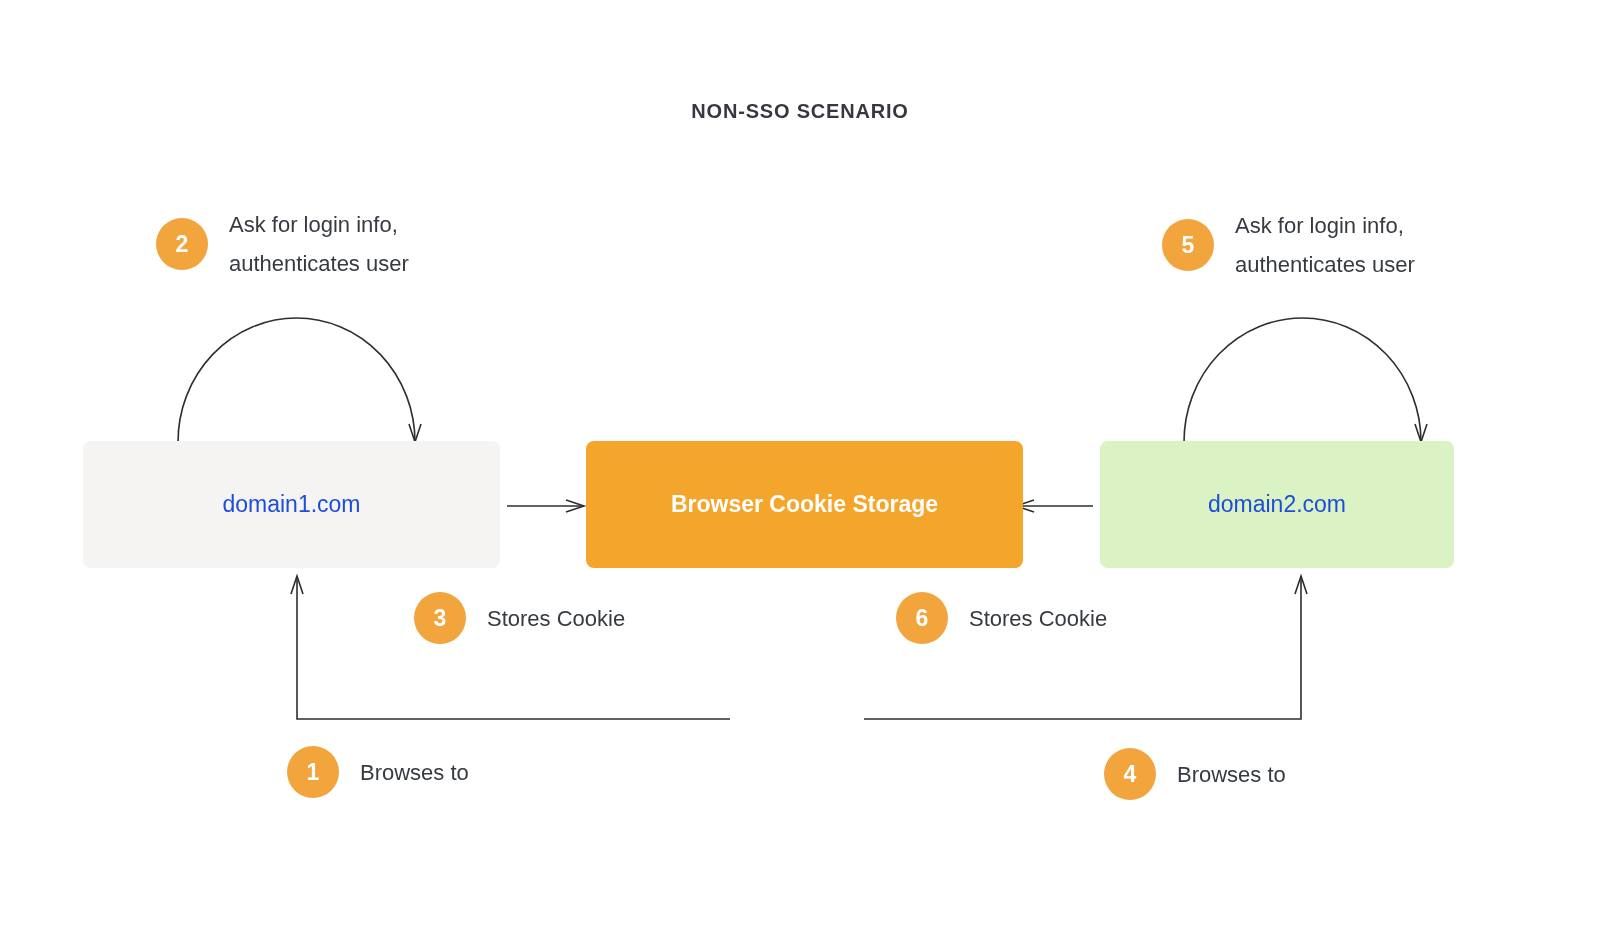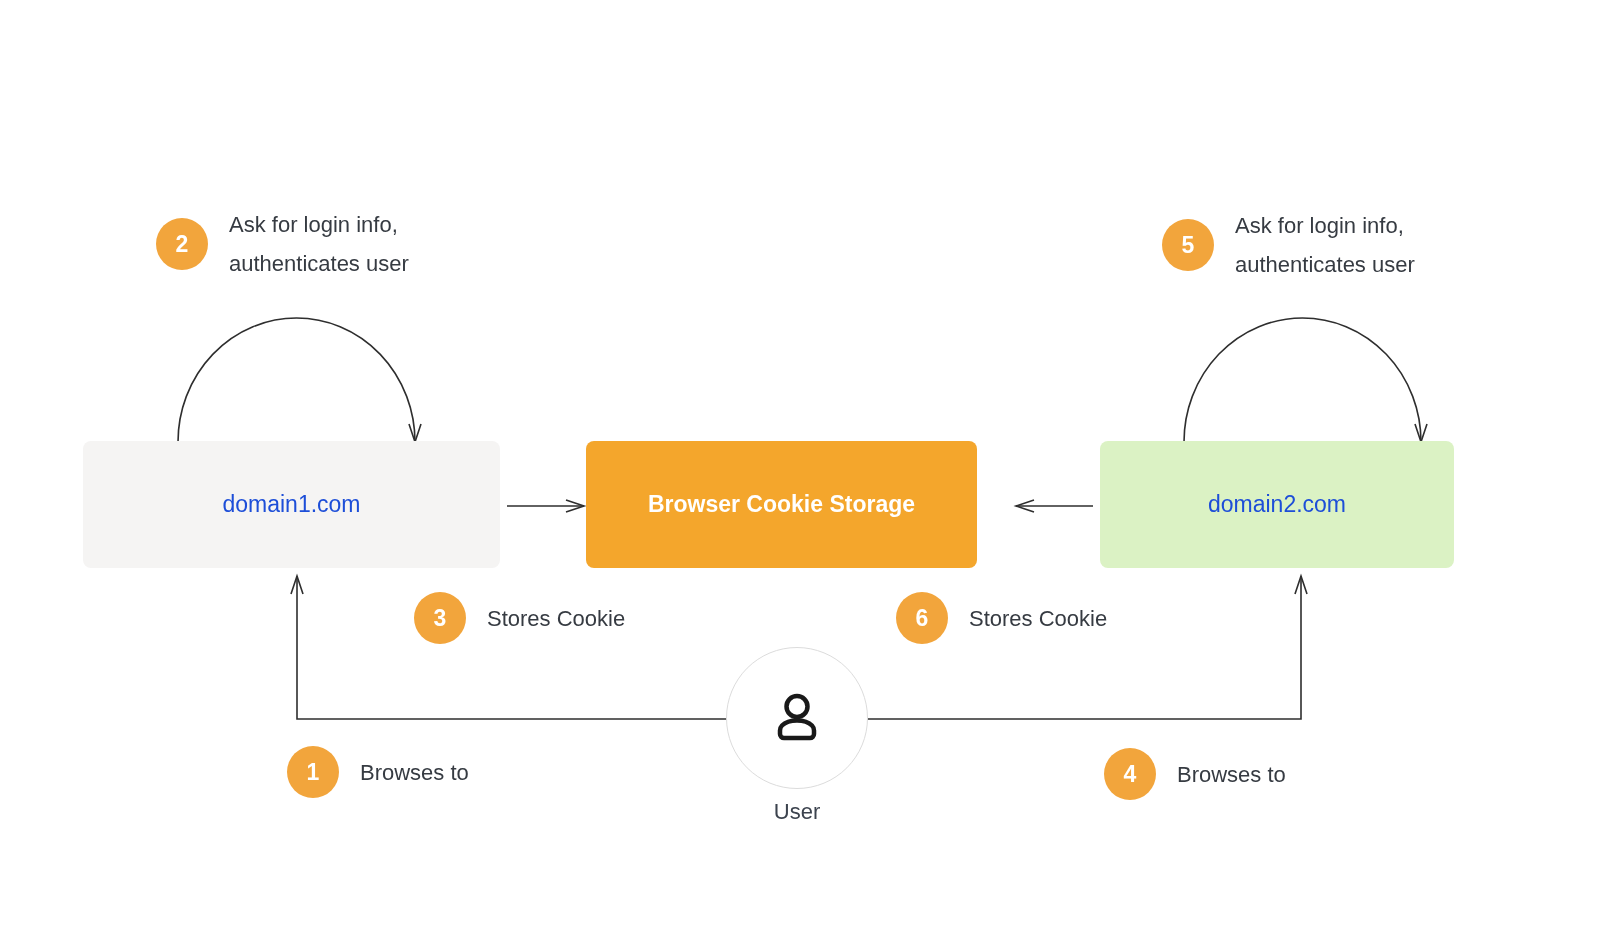--- a/index.html
+++ b/index.html
@@ -19,21 +19,21 @@
     color:#35393F;
   }
 
   .node{
     position:absolute;top:441px;height:127px;
     border-radius:8px;
     display:flex;align-items:center;justify-content:center;
     font-size:23px;color:#1d4ed8;
   }
   .node-domain1{left:83px;width:417px;background:#F5F4F3;}
-  .node-cookie{left:586px;width:391px;background:#F4A62C;color:#ffffff;font-weight:bold;}
+  .node-cookie{left:586px;width:437px;background:#F4A62C;color:#ffffff;font-weight:bold;}
   .node-domain2{left:1100px;width:354px;background:#DBF2C4;}
 
   .step{
     position:absolute;
     display:flex;align-items:center;gap:21px;
   }
   .badge{
     width:52px;height:52px;border-radius:50%;
     background:#F2A53C;
     display:flex;align-items:center;justify-content:center;
@@ -81,20 +81,21 @@
 
     <path d="M 507 506 L 584 506" fill="none" stroke="#2E2E2E" stroke-width="1.6" marker-end="url(#arr)"></path>
 
     <path d="M 1093 506 L 1016 506" fill="none" stroke="#2E2E2E" stroke-width="1.6" marker-end="url(#arr)"></path>
 
     <path d="M 730 719 L 297 719 L 297 576" fill="none" stroke="#2E2E2E" stroke-width="1.6" marker-end="url(#arr)"></path>
 
     <path d="M 864 719 L 1301 719 L 1301 576" fill="none" stroke="#2E2E2E" stroke-width="1.6" marker-end="url(#arr)"></path>
   </svg>
 
+  <div class="title">NON-SSO SCENARIO</div>
 
   <div class="node node-domain1">
     <span>domain1.com</span>
   </div>
   <div class="node node-cookie">
     <span>Browser Cookie Storage</span>
   </div>
   <div class="node node-domain2">
     <span>domain2.com</span>
   </div>
@@ -124,25 +125,14 @@
     <span class="badge">5</span>
     <span class="step-label">Ask for login info,
 authenticates user</span>
   </div>
 
   <div class="step step-6">
     <span class="badge">6</span>
     <span class="step-label">Stores Cookie</span>
   </div>
 
-  <div class="user-wrap">
-    <div class="user-circle">
-      <svg width="50" height="52" viewBox="0 0 48 52">
-        <circle cx="24" cy="14.5" r="10.5" fill="none" stroke="#191919" stroke-width="4.5"></circle>
-        <path d="M 9 33.5 C 13 29.5 18 28.5 24 28.5 C 30 28.5 35 29.5 39 33.5
-                 C 40.5 35 41 36.6 41 38.6 L 41 42 C 41 44.2 39.2 46 37 46
-                 L 11 46 C 8.8 46 7 44.2 7 42 L 7 38.6 C 7 36.6 7.5 35 9 33.5 Z" fill="none" stroke="#191919" stroke-width="4.5" stroke-linejoin="round"></path>
-      </svg>
-    </div>
-    <div class="user-label">User</div>
-  </div>
 
 </div>
 
 </body></html>

